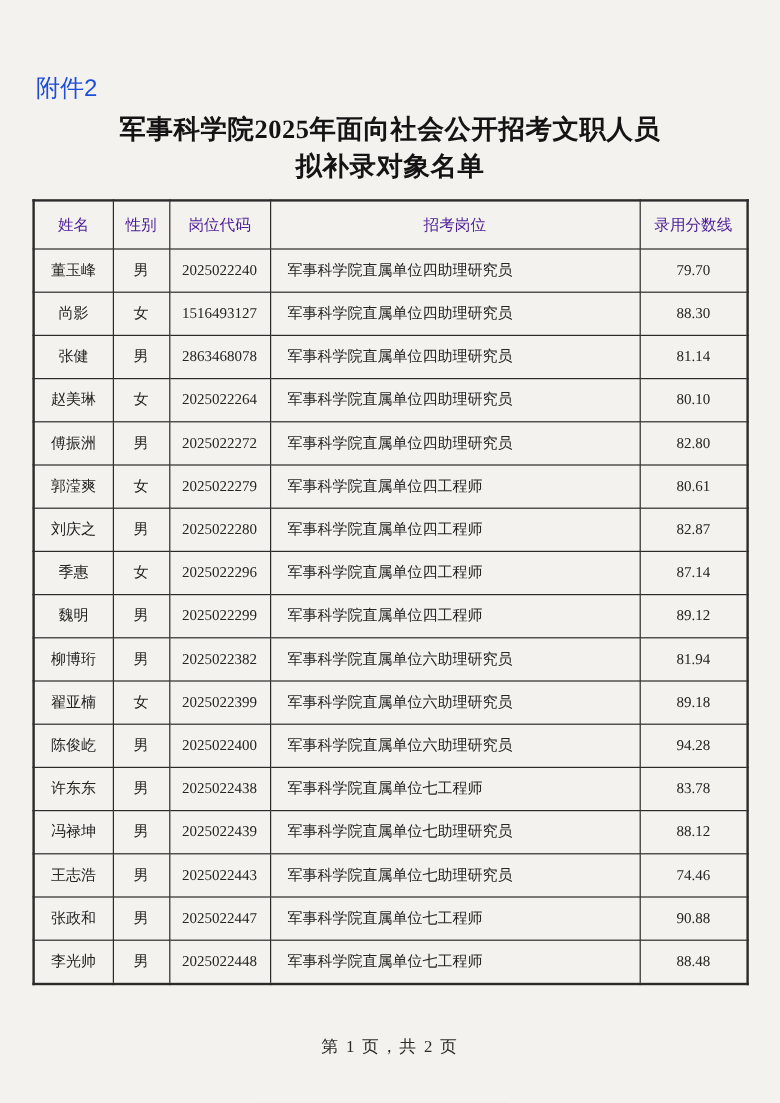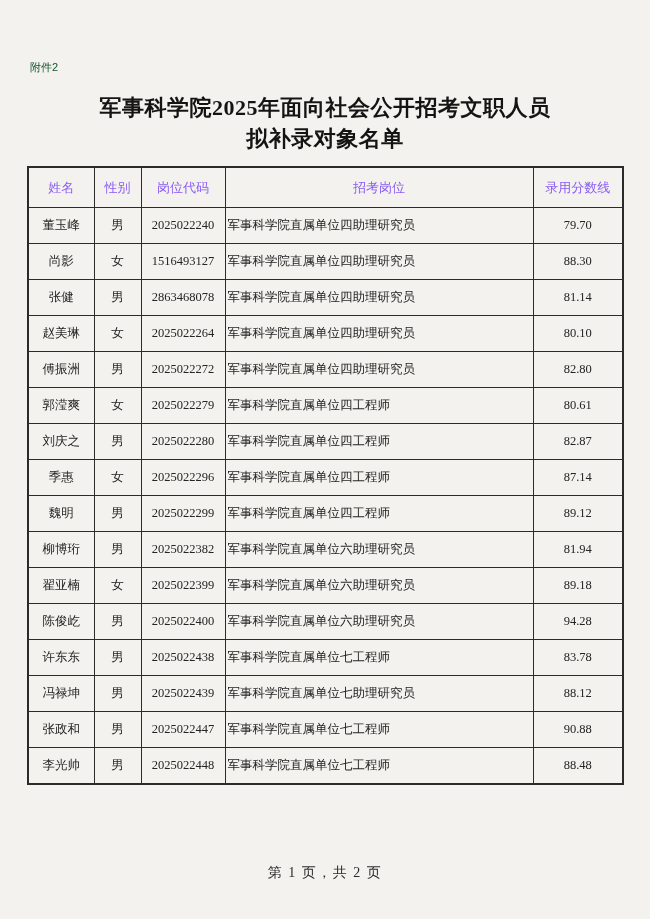--- a/index.html
+++ b/index.html
@@ -12,23 +12,23 @@
     font-family: "Liberation Serif", serif;
     color: #1f1f1f;
     overflow: hidden;
     margin: 0 auto;
   }
   .attachment-label {
     position: absolute;
     left: 30px;
     top: 60px;
     font-family: "Liberation Sans", sans-serif;
-    font-size: 11px;
+    font-size: 20px;
     font-weight: 500;
-    color: #14532d;
+    color: #1d4ed8;
   }
   .doc-title {
     position: absolute;
     top: 92px;
     left: 0;
     width: 100%;
     text-align: center;
     font-family: "Liberation Serif", serif;
     font-weight: 700;
     font-size: 22px;
@@ -52,32 +52,32 @@
     border: 1px solid #2b2b2b;
     overflow: hidden;
     white-space: nowrap;
   }
   table.score-table th {
     height: 37px;
     font-family: "Liberation Sans", sans-serif;
     font-size: 13px;
     font-weight: 500;
     text-align: center;
-    color: #8b5cf6;
+    color: #4c1d95;
   }
   table.score-table td {
     height: 33px;
     font-family: "Liberation Serif", serif;
     font-size: 12.5px;
     text-align: center;
     color: #242424;
   }
   table.score-table td.col-position {
     text-align: left;
-    padding-left: 2px;
+    padding-left: 14px;
   }
   .page-footer {
     position: absolute;
     top: 864px;
     left: 0;
     width: 100%;
     text-align: center;
     font-size: 14px;
     letter-spacing: 1.5px;
     color: #2a2a2a;
@@ -206,20 +206,27 @@
             <td class="col-score">83.78</td>
           </tr>
           <tr>
             <td class="col-name">冯禄坤</td>
             <td class="col-gender">男</td>
             <td class="col-code">2025022439</td>
             <td class="col-position">军事科学院直属单位七助理研究员</td>
             <td class="col-score">88.12</td>
           </tr>
           <tr>
+            <td class="col-name">王志浩</td>
+            <td class="col-gender">男</td>
+            <td class="col-code">2025022443</td>
+            <td class="col-position">军事科学院直属单位七助理研究员</td>
+            <td class="col-score">74.46</td>
+          </tr>
+          <tr>
             <td class="col-name">张政和</td>
             <td class="col-gender">男</td>
             <td class="col-code">2025022447</td>
             <td class="col-position">军事科学院直属单位七工程师</td>
             <td class="col-score">90.88</td>
           </tr>
           <tr>
             <td class="col-name">李光帅</td>
             <td class="col-gender">男</td>
             <td class="col-code">2025022448</td>

